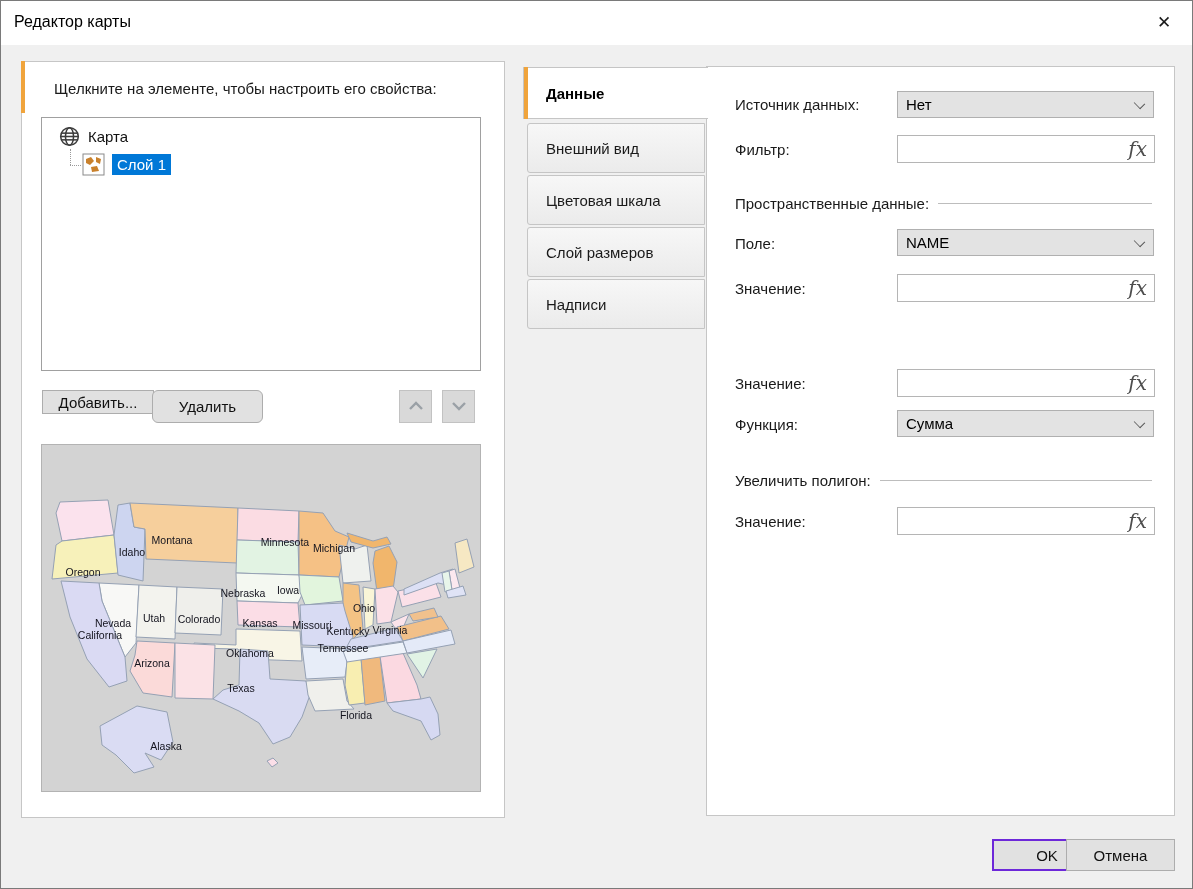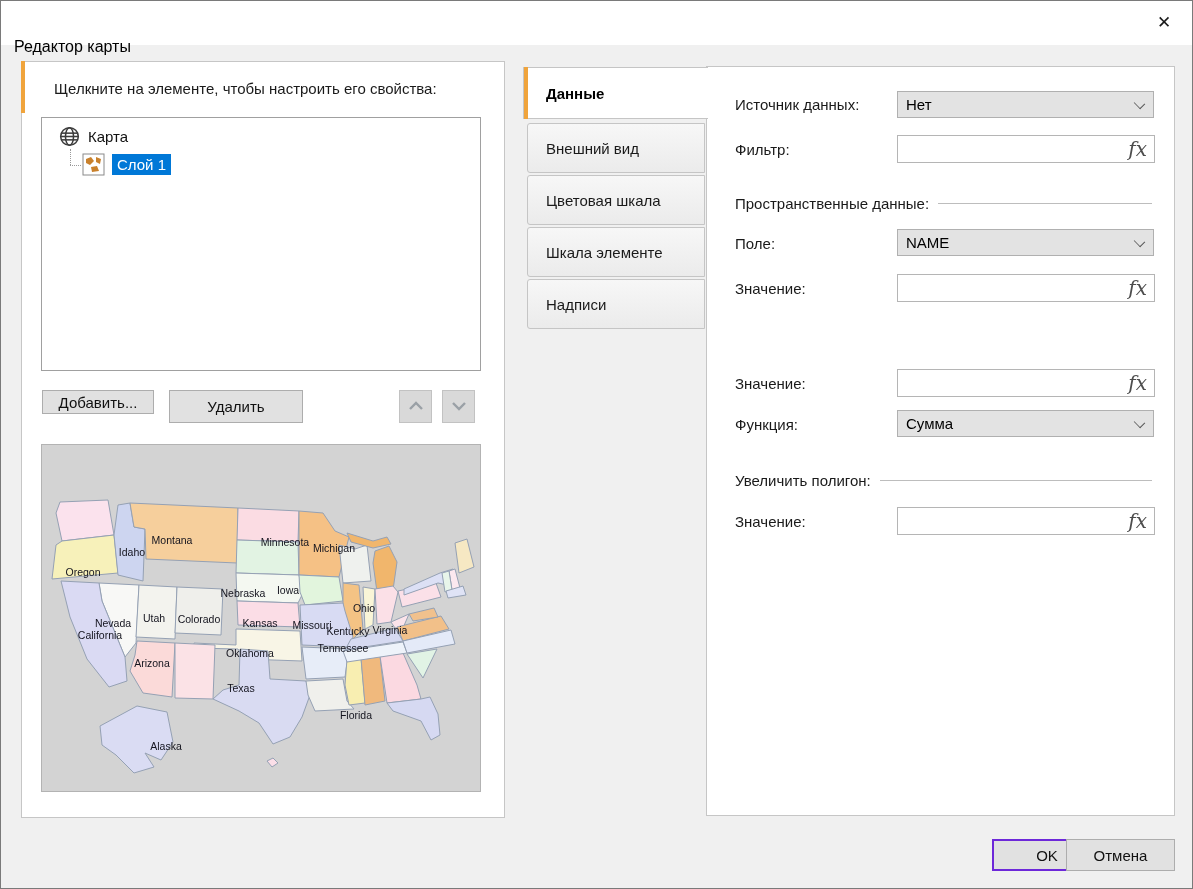--- a/index.html
+++ b/index.html
@@ -1,40 +1,40 @@
 <!DOCTYPE html>
 <html><head>
 <meta charset="utf-8">
 <style>
   html,body{margin:0;padding:0;background:#cfcfcf;}
   *{box-sizing:border-box;font-family:"Liberation Sans",sans-serif;}
   .window{position:relative;width:1193px;height:889px;background:#f0f0f0;border:1px solid #7a7a7a;overflow:hidden;}
 
   
   .titlebar{position:absolute;left:0;top:0;right:0;height:44px;background:#ffffff;}
-  .title-text{position:absolute;left:13px;top:12px;font-size:16px;color:#000;margin-top:25px;}
+  .title-text{position:absolute;left:13px;top:12px;font-size:16px;color:#000;}
   .close-btn{position:absolute;right:8px;top:6px;width:40px;height:30px;display:flex;align-items:center;justify-content:center;cursor:pointer;}
   .close-btn span{font-size:17px;color:#1a1a1a;line-height:1;}
 
   
   .left-panel{position:absolute;left:20px;top:60px;width:484px;height:757px;background:#fff;border:1px solid #c6c6c6;}
   .left-panel::before{content:"";position:absolute;left:-1px;top:-1px;width:4px;height:52px;background:#f0a43c;}
   .instruction{position:absolute;left:32px;top:18px;font-size:15px;color:#1a1a1a;}
   .treebox{position:absolute;left:19px;top:55px;width:440px;height:254px;background:#fff;border:1px solid #a0a0a0;}
   .tree-row{position:absolute;display:flex;align-items:center;font-size:15px;color:#111;}
   .tree-root{left:15px;top:6px;}
   .tree-child{left:39px;top:34px;}
   .tree-icon{width:24px;height:24px;display:flex;align-items:center;justify-content:center;margin-right:7px;flex:0 0 auto;}
   .tree-sel{background:#0078d7;color:#fff;padding:2px 5px;}
   .vdots{position:absolute;left:28px;top:31px;height:16px;border-left:1px dotted #9a9a9a;}
   .hdots{position:absolute;left:28px;top:47px;width:11px;border-top:1px dotted #9a9a9a;}
 
   .btn{background:#e1e1e1;border:1px solid #adadad;font-size:15px;color:#111;display:flex;align-items:center;justify-content:center;cursor:pointer;}
   .add-btn{position:absolute;left:20px;top:328px;width:112px;height:24px;}
-  .del-btn{position:absolute;left:147px;top:328px;width:134px;height:33px;}
+  .del-btn{position:absolute;left:130px;top:328px;width:111px;height:33px;border-radius:6px;}
   .move-btn{position:absolute;top:328px;width:33px;height:33px;background:#d9d9d9;border:1px solid #c2c2c2;display:flex;align-items:center;justify-content:center;cursor:pointer;}
   .up-btn{left:377px;}
   .down-btn{left:420px;}
 
   .map-preview{position:absolute;left:19px;top:382px;width:440px;height:348px;border:1px solid #b3b3b3;}
   .map-preview svg{display:block;}
   .state-label{font-size:10.5px;fill:#14141e;font-family:"Liberation Sans",sans-serif;}
 
   
   .tab{position:absolute;left:526px;width:178px;height:50px;display:flex;align-items:center;padding-left:18px;
@@ -200,21 +200,21 @@
   <div class="tab active" style="top:66px">
       <span>Данные</span>
     </div>
   <div class="tab" style="top:122px">
       <span>Внешний вид</span>
     </div>
   <div class="tab" style="top:174px">
       <span>Цветовая шкала</span>
     </div>
   <div class="tab" style="top:226px">
-      <span>Шкала элементе</span>
+      <span>Слой размеров</span>
     </div>
   <div class="tab" style="top:278px">
       <span>Надписи</span>
     </div>
 
   <div class="right-panel">
 
     <div class="frm-label" style="top:29px">Источник данных:</div>
     <div class="combo" style="top:24px">
       <span>Нет</span>

